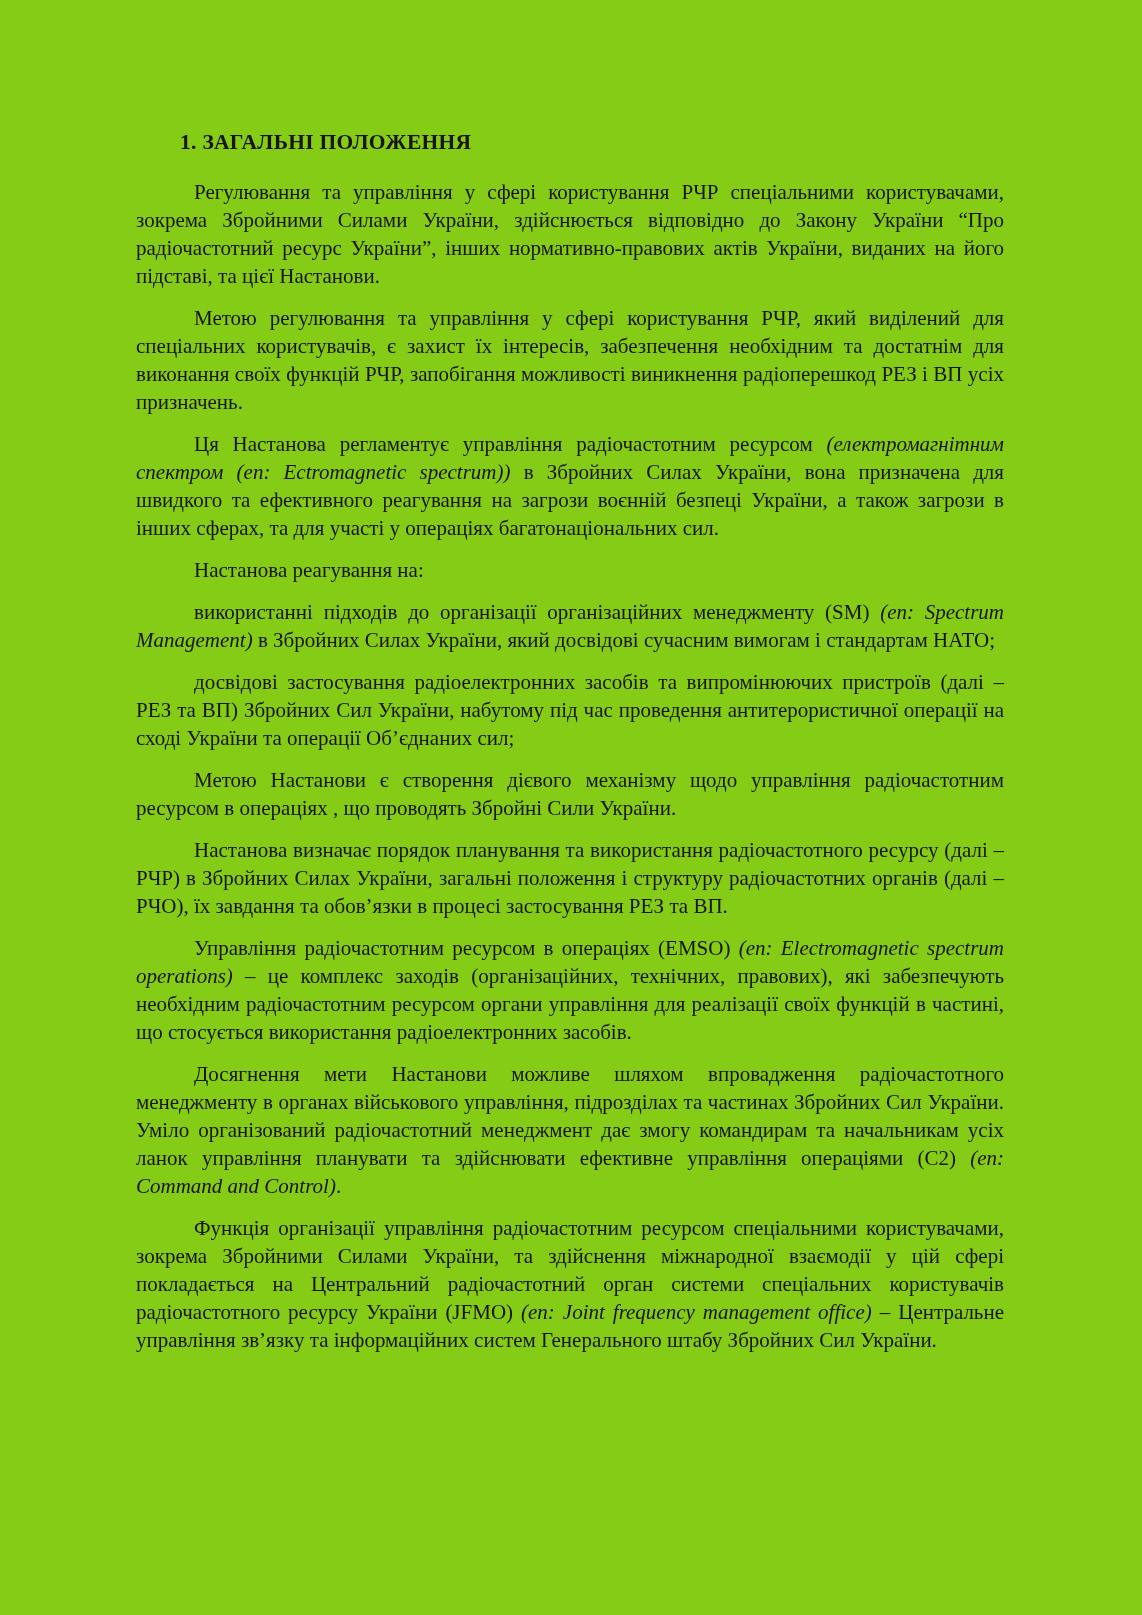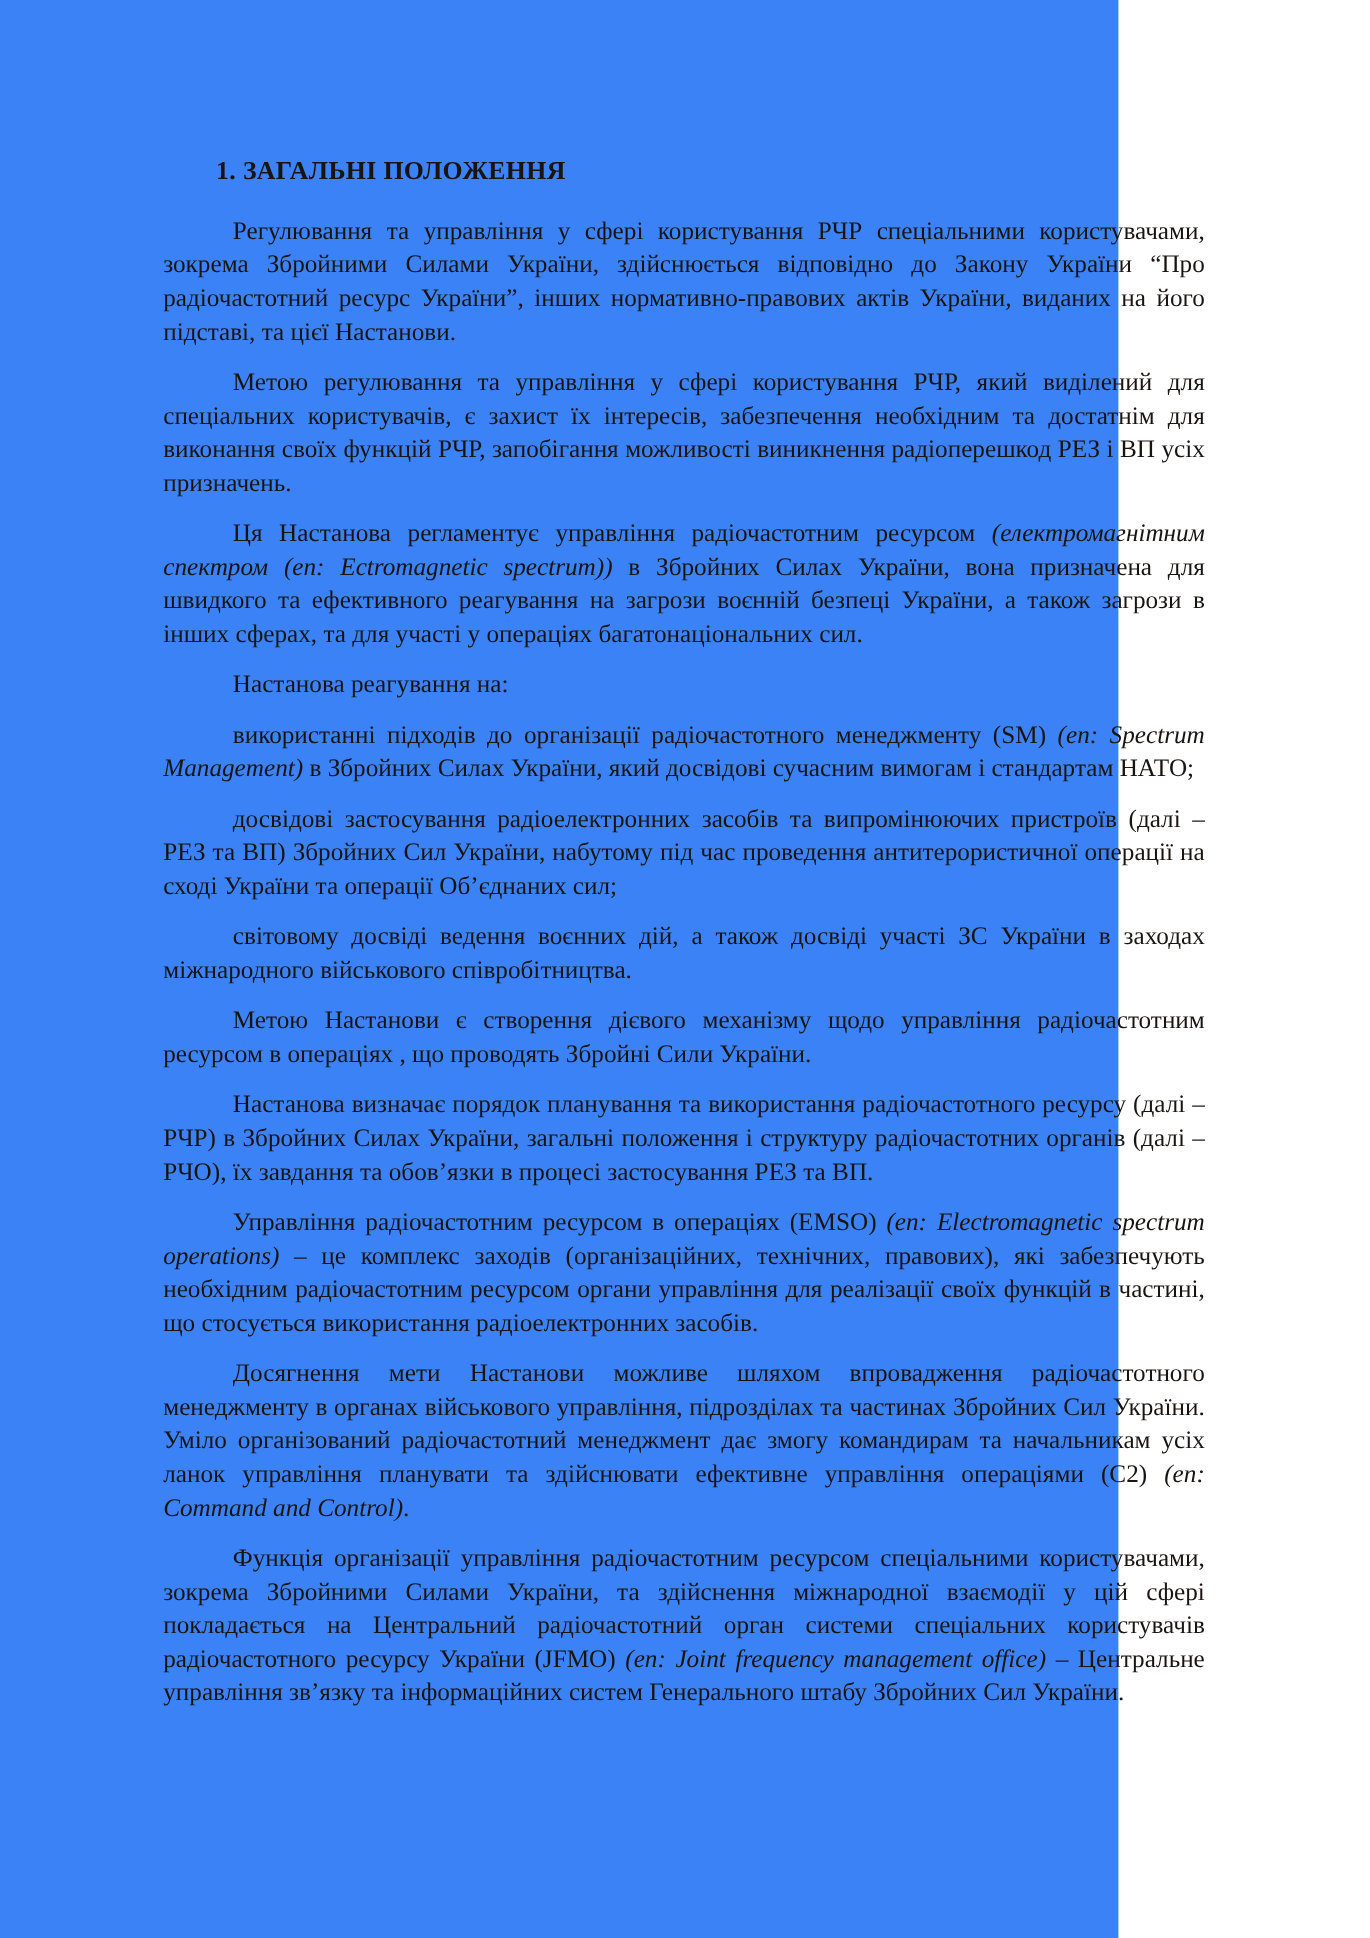--- a/index.html
+++ b/index.html
@@ -9,23 +9,23 @@
   body {
     width: 1142px;
     height: 1615px;
     background: #ffffff;
     font-family: "Liberation Serif", "DejaVu Serif", serif;
     color: #1a1410;
     overflow: hidden;
   }
   .page {
     position: relative;
-    width: 932px;
+    width: 1142px;
     height: 1615px;
-    background: #3b82f6;
+    background: #84cc16;
     box-sizing: border-box;
   }
   .content {
     position: absolute;
     left: 122px;
     top: 128px;
     width: 896px;
   }
   h1.doc-heading {
     font-size: 21.5px;
@@ -70,30 +70,27 @@
 
     <p class="para">
       <span>Ця Настанова регламентує управління радіочастотним ресурсом </span><span class="it">(електромагнітним спектром (en: Ectromagnetic spectrum))</span><span> в Збройних Силах України, вона призначена для швидкого та ефективного реагування на загрози воєнній безпеці України, а також загрози в інших сферах, та для участі у операціях багатонаціональних сил.</span>
     </p>
 
     <p class="para">
       <span>Настанова реагування на:</span>
     </p>
 
     <p class="para">
-      <span>використанні підходів до організації радіочастотного менеджменту (SM) </span><span class="it">(en: Spectrum Management)</span><span> в Збройних Силах України, який досвідові сучасним вимогам і стандартам НАТО;</span>
+      <span>використанні підходів до організації організаційних менеджменту (SM) </span><span class="it">(en: Spectrum Management)</span><span> в Збройних Силах України, який досвідові сучасним вимогам і стандартам НАТО;</span>
     </p>
 
     <p class="para">
       <span>досвідові застосування радіоелектронних засобів та випромінюючих пристроїв (далі – РЕЗ та ВП) Збройних Сил України, набутому під час проведення антитерористичної операції на сході України та операції Об’єднаних сил;</span>
     </p>
 
-    <p class="para">
-      <span>світовому досвіді ведення воєнних дій, а також досвіді участі ЗС України в заходах міжнародного військового співробітництва.</span>
-    </p>
 
     <p class="para">
       <span>Метою Настанови є створення дієвого механізму щодо управління радіочастотним ресурсом в операціях , що проводять Збройні Сили України.</span>
     </p>
 
     <p class="para">
       <span>Настанова визначає порядок планування та використання радіочастотного ресурсу (далі – РЧР) в Збройних Силах України, загальні положення і структуру радіочастотних органів (далі – РЧО), їх завдання та обов’язки в процесі застосування РЕЗ та ВП.</span>
     </p>
 
     <p class="para">

